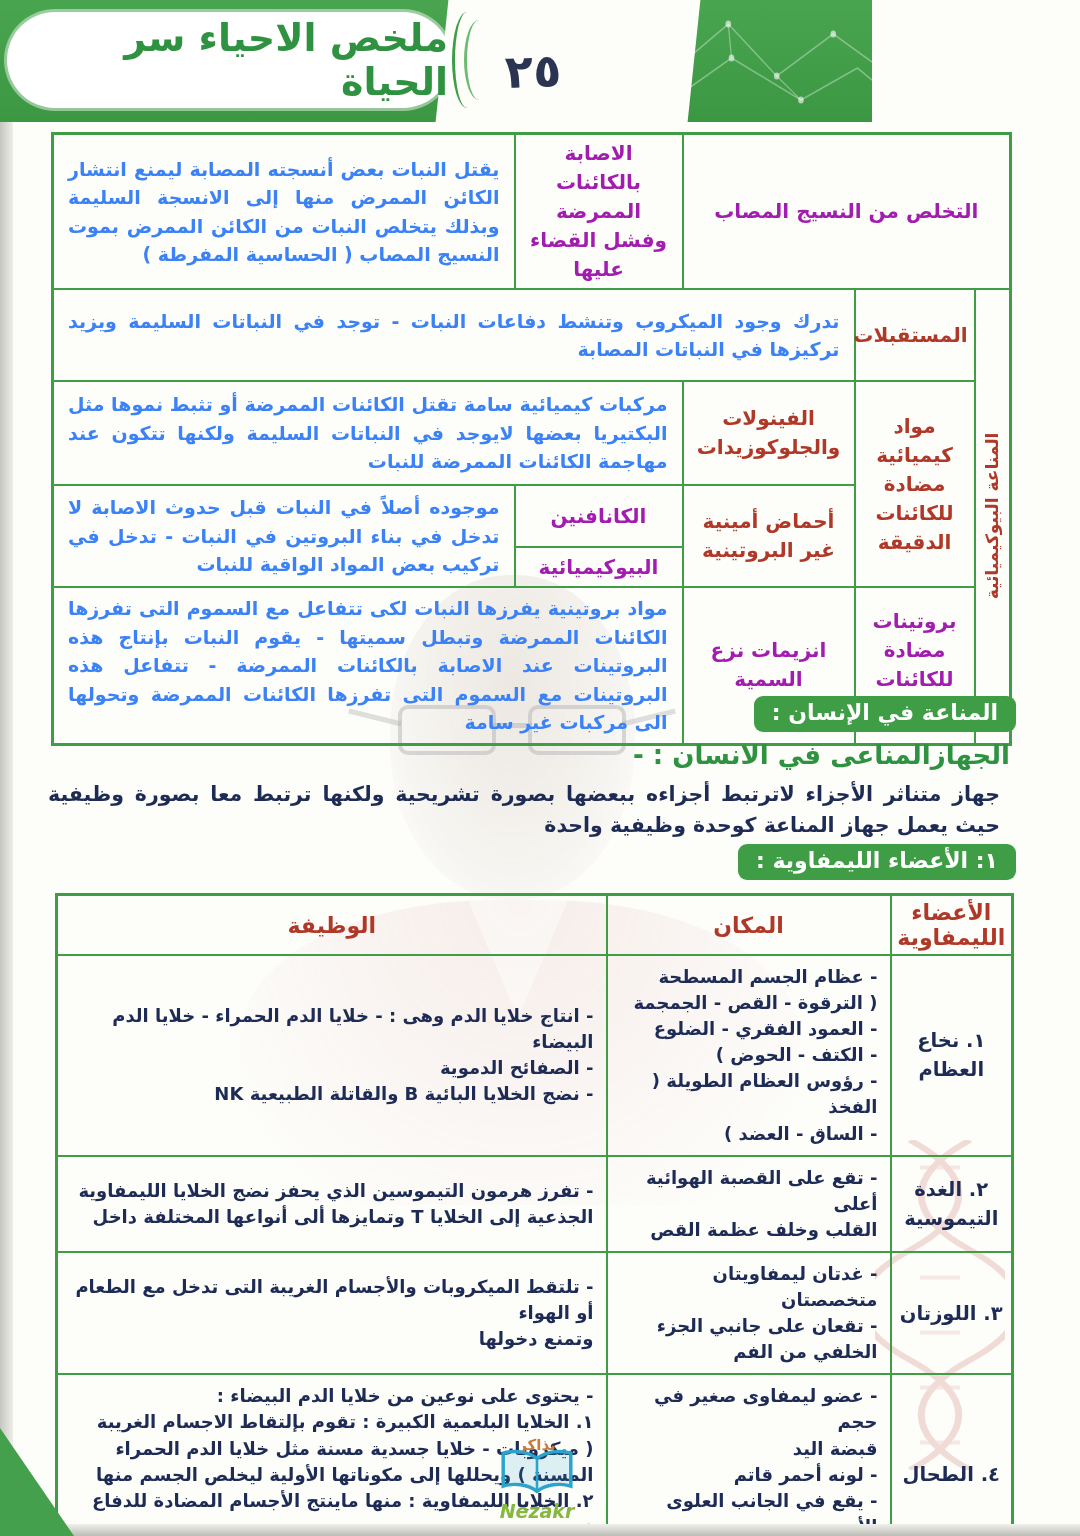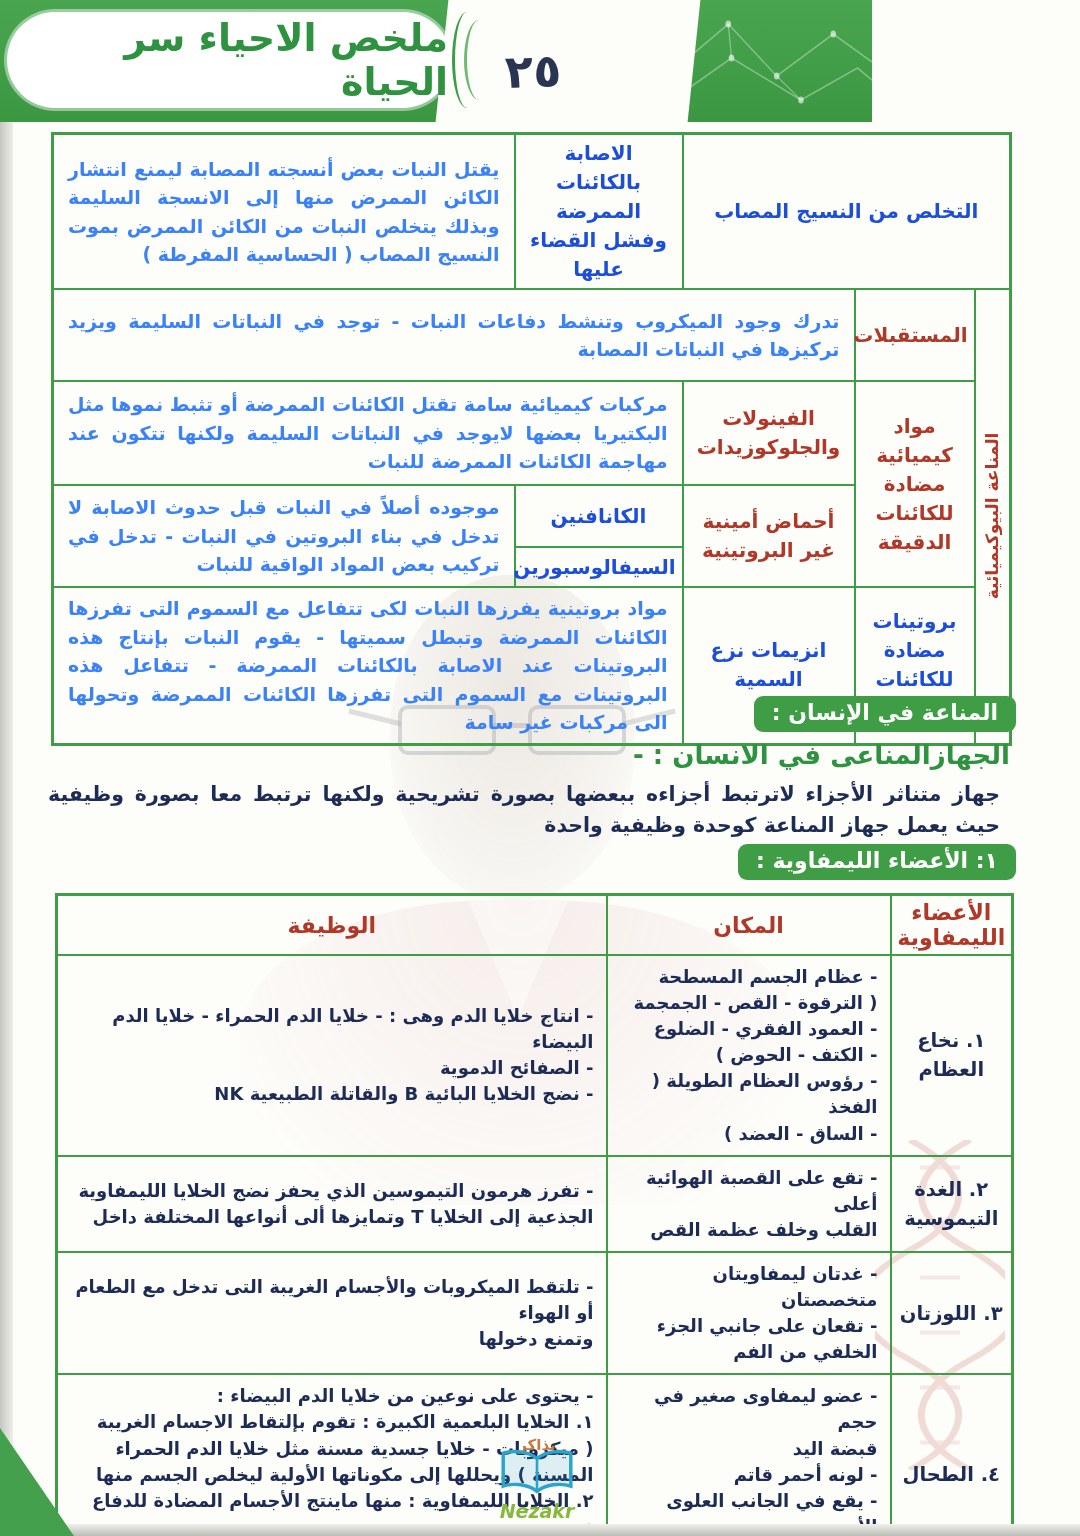--- a/index.html
+++ b/index.html
@@ -49,21 +49,21 @@
   
   .dna { position:absolute; left:875px; top:1140px; z-index:1; opacity:.2; pointer-events:none; }
 
   
   table { border-collapse:collapse; table-layout:fixed; width:100%; }
   td, th { border:2px solid #3f9d45; }
   .t1-wrap { position:absolute; left:52px; top:132px; width:960px; z-index:2; }
   .t2-wrap { position:absolute; left:58px; top:893px; width:956px; z-index:2; }
   .t1-wrap table, .t2-wrap table { border:3px solid #3f9d45; }
 
-  .lbl  { text-align:center; vertical-align:middle; font-weight:bold; color:#1d4ed8; font-size:20px; padding:4px 6px; line-height:1.45; }
+  .lbl  { text-align:center; vertical-align:middle; font-weight:bold; color:#a21caf; font-size:20px; padding:4px 6px; line-height:1.45; }
   .desc { text-align:justify; vertical-align:middle; font-weight:bold; color:#3b82f6; font-size:19px; padding:6px 14px; line-height:1.5; }
   .red  { color:#b03828; }
   .maroon { color:#a03a33; }
   .pre { white-space:pre-line; }
 
   .side-cell { position:relative; }
   .vtext { position:absolute; left:50%; top:50%; transform:translate(-50%,-50%) rotate(-90deg);
     white-space:nowrap; font-weight:bold; color:#b03828; font-size:17px; }
 
   .t2-wrap th { font-size:22px; font-weight:bold; color:#b03828; text-align:center; vertical-align:middle; padding:4px; }
@@ -175,21 +175,21 @@
         <td rowspan="3" class="lbl red">مواد كيميائية مضادة للكائنات الدقيقة</td>
         <td class="lbl red">الفينولات والجلوكوزيدات</td>
         <td colspan="2" class="desc">مركبات كيميائية سامة تقتل الكائنات الممرضة أو تثبط نموها مثل البكتيريا بعضها لايوجد في النباتات السليمة ولكنها تتكون عند مهاجمة الكائنات الممرضة للنبات</td>
       </tr>
       <tr style="height:62px">
         <td rowspan="2" class="lbl red">أحماض أمينية غير البروتينية</td>
         <td class="lbl">الكانافنين</td>
         <td rowspan="2" class="desc">موجوده أصلاً في النبات قبل حدوث الاصابة لا تدخل في بناء البروتين في النبات - تدخل في تركيب بعض المواد الواقية للنبات</td>
       </tr>
       <tr style="height:40px">
-        <td class="lbl">السيفالوسبورين</td>
+        <td class="lbl">البيوكيميائية</td>
       </tr>
       <tr style="height:118px">
         <td class="lbl">بروتينات مضادة للكائنات الدقيقة</td>
         <td class="lbl">انزيمات نزع السمية</td>
         <td colspan="2" class="desc">مواد بروتينية يفرزها النبات لكى تتفاعل مع السموم التى تفرزها الكائنات الممرضة وتبطل سميتها - يقوم النبات بإنتاج هذه البروتينات عند الاصابة بالكائنات الممرضة - تتفاعل هذه البروتينات مع السموم التى تفرزها الكائنات الممرضة وتحولها الى مركبات غير سامة</td>
       </tr>
     </tbody>
       </table>
   </div>
 

